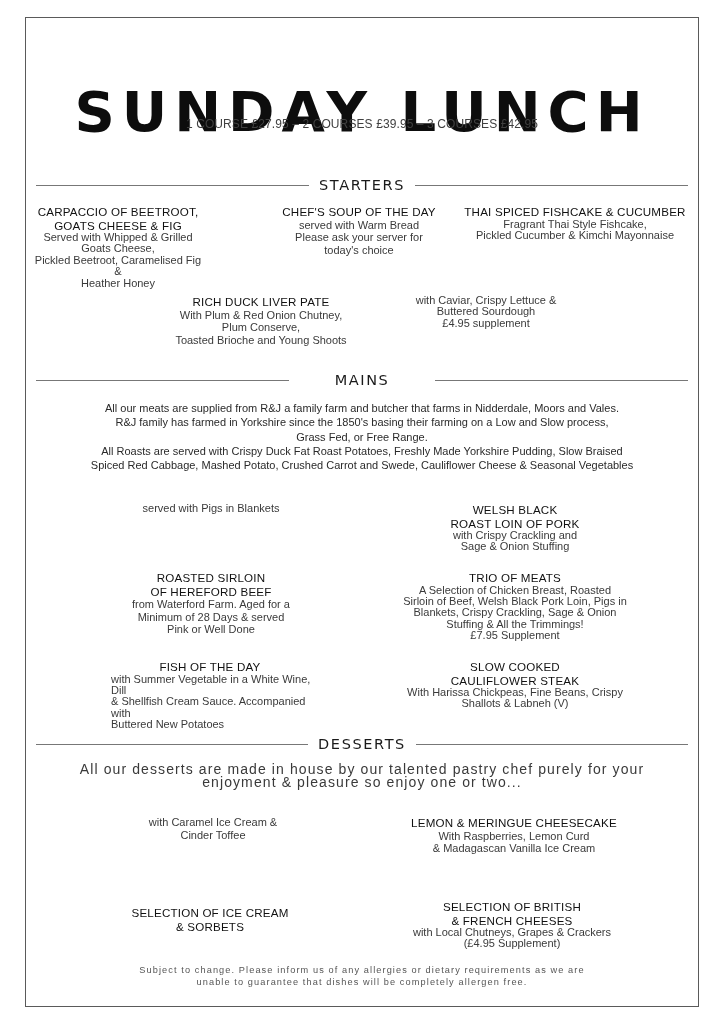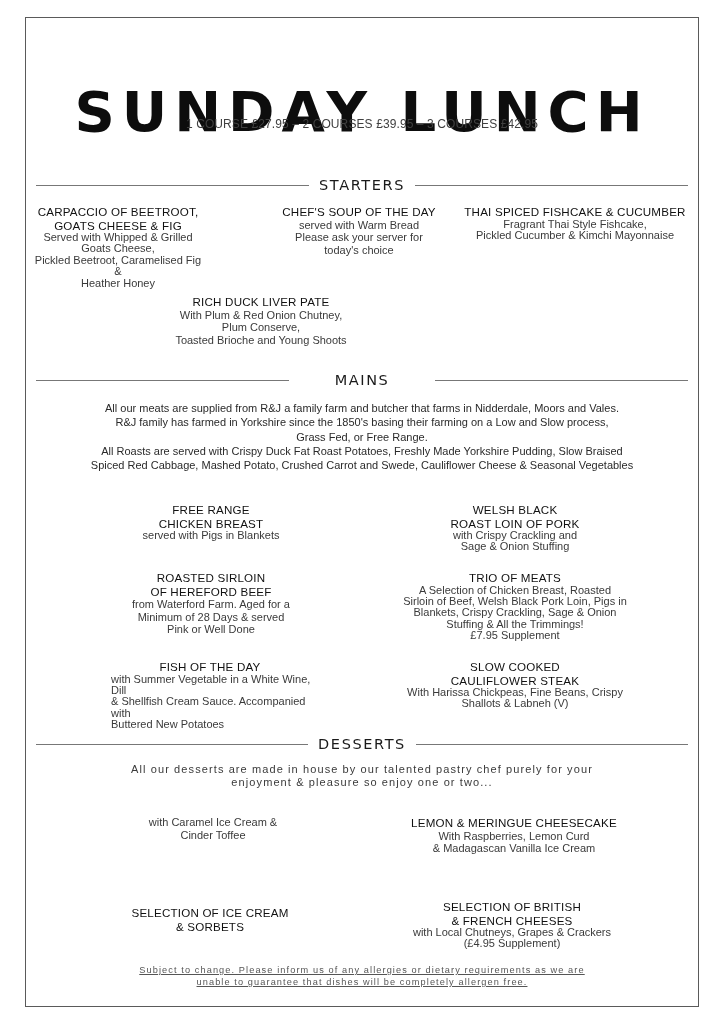--- a/index.html
+++ b/index.html
@@ -43,28 +43,27 @@
       font-size: 11px; color: #3a3a3a; line-height: 11.4px; white-space: pre-line;
     }
     .desc.loose { line-height: 12.6px; }
 
     .intro {
       position: absolute; left: 40px; width: 644px; text-align: center;
       font-size: 11px; color: #2a2a2a; line-height: 14.3px; white-space: pre-line;
     }
     .dessert-intro {
       position: absolute; left: 40px; width: 644px; text-align: center;
-      font-size: 11px; color: #3a3a3a; line-height: 12.5px; letter-spacing: 1.1px;
+      font-size: 14px; color: #3a3a3a; line-height: 12.5px; letter-spacing: 1.1px;
       white-space: pre-line;
     }
     .footer {
       position: absolute; left: 40px; width: 644px; top: 964px; text-align: center;
       font-size: 9.2px; color: #555; line-height: 12px; letter-spacing: 1.1px;
       white-space: pre-line;
-      text-decoration: underline;
     }
   </style>
 </head>
 <body>
 
 <div class="frame"></div>
 
 <div class="abs title">SUNDAY LUNCH</div>
 <div class="abs prices">1 COURSE £27.95 – 2 COURSES £39.95 – 3 COURSES £42.95</div>
 
@@ -93,37 +92,38 @@
   <div class="desc">Fragrant Thai Style Fishcake,
 Pickled Cucumber &amp; Kimchi Mayonnaise</div>
 </div>
 <div class="item" style="left:168px; width:186px; top:295px;">
   <div class="name">RICH DUCK LIVER PATE</div>
   <div class="desc loose">With Plum &amp; Red Onion Chutney,
 Plum Conserve,
 Toasted Brioche and Young Shoots</div>
 </div>
 <div class="item" style="left:410px; width:152px; top:295px;">
+  <div class="desc">with Caviar, Crispy Lettuce &amp;
+Buttered Sourdough
+£4.95 supplement</div>
 </div>
 
 <div class="section-rule" style="top:372px;gap:36px;">
   <div class="line"></div>
   <div class="label">MAINS</div>
   <div class="line"></div>
 </div>
 
 <div class="intro" style="top:401px;">All our meats are supplied from R&amp;J a family farm and butcher that farms in Nidderdale, Moors and Vales.
 R&amp;J family has farmed in Yorkshire since the 1850's basing their farming on a Low and Slow process,
 Grass Fed, or Free Range.
 All Roasts are served with Crispy Duck Fat Roast Potatoes, Freshly Made Yorkshire Pudding, Slow Braised
 Spiced Red Cabbage, Mashed Potato, Crushed Carrot and Swede, Cauliflower Cheese &amp; Seasonal Vegetables</div>
 
 <div class="item" style="left:110px; width:202px; top:503px;">
-  <div class="name">FREE RANGE
-CHICKEN BREAST</div>
   <div class="desc">served with Pigs in Blankets</div>
 </div>
 <div class="item" style="left:410px; width:210px; top:503px;">
   <div class="name">WELSH BLACK
 ROAST LOIN OF PORK</div>
   <div class="desc">with Crispy Crackling and
 Sage &amp; Onion Stuffing</div>
 </div>
 <div class="item" style="left:110px; width:202px; top:571px;">
   <div class="name">ROASTED SIRLOIN

